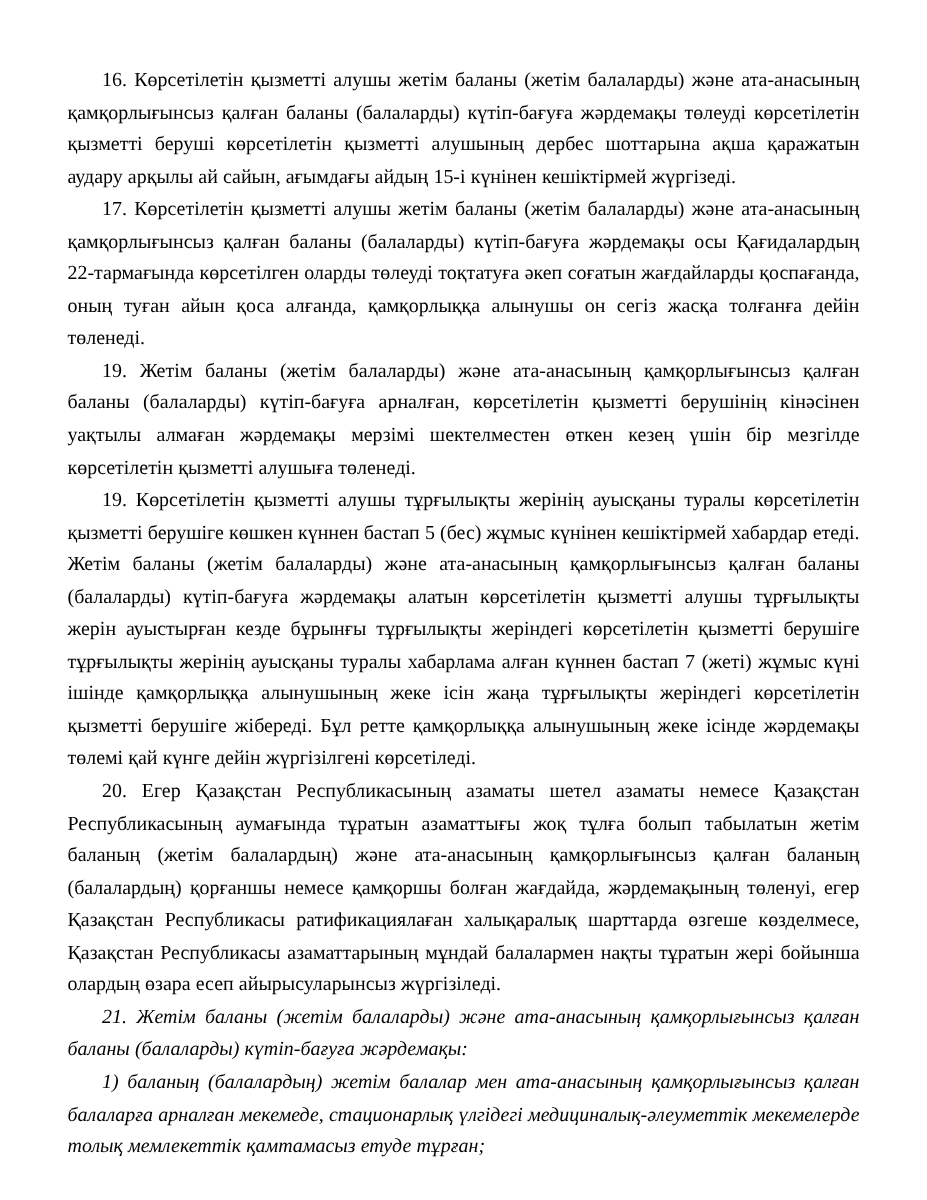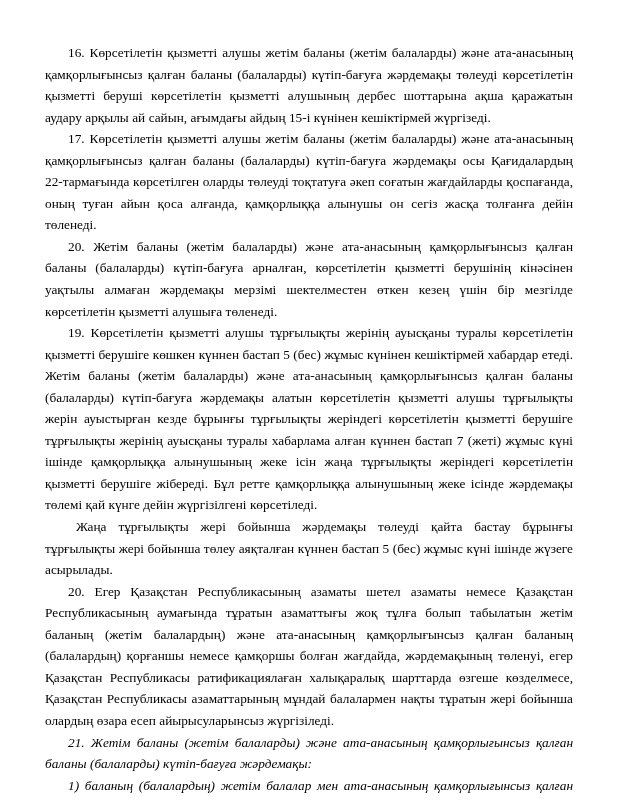--- a/index.html
+++ b/index.html
@@ -51,25 +51,24 @@
 </head>
 <body>
 
 <div id="page">
   <div id="doc-body">
 
     <p class="para">16. Көрсетілетін қызметті алушы жетім баланы (жетім балаларды) және ата-анасының қамқорлығынсыз қалған баланы (балаларды) күтіп-бағуға жәрдемақы төлеуді көрсетілетін қызметті беруші көрсетілетін қызметті алушының дербес шоттарына ақша қаражатын аудару арқылы ай сайын, ағымдағы айдың 15-і күнінен кешіктірмей жүргізеді.</p>
 
     <p class="para">17. Көрсетілетін қызметті алушы жетім баланы (жетім балаларды) және ата-анасының қамқорлығынсыз қалған баланы (балаларды) күтіп-бағуға жәрдемақы осы Қағидалардың 22-тармағында көрсетілген оларды төлеуді тоқтатуға әкеп соғатын жағдайларды қоспағанда, оның туған айын қоса алғанда, қамқорлыққа алынушы он сегіз жасқа толғанға дейін төленеді.</p>
 
-    <p class="para">20. Жетім баланы (жетім балаларды) және ата-анасының қамқорлығынсыз қалған баланы (балаларды) күтіп-бағуға арналған, көрсетілетін қызметті берушінің кінәсінен уақтылы алмаған жәрдемақы мерзімі шектелместен өткен кезең үшін бір мезгілде көрсетілетін қызметті алушыға төленеді.</p>
+    <p class="para">19. Жетім баланы (жетім балаларды) және ата-анасының қамқорлығынсыз қалған баланы (балаларды) күтіп-бағуға арналған, көрсетілетін қызметті берушінің кінәсінен уақтылы алмаған жәрдемақы мерзімі шектелместен өткен кезең үшін бір мезгілде көрсетілетін қызметті алушыға төленеді.</p>
 
     <p class="para">19. Көрсетілетін қызметті алушы тұрғылықты жерінің ауысқаны туралы көрсетілетін қызметті берушіге көшкен күннен бастап 5 (бес) жұмыс күнінен кешіктірмей хабардар етеді. Жетім баланы (жетім балаларды) және ата-анасының қамқорлығынсыз қалған баланы (балаларды) күтіп-бағуға жәрдемақы алатын көрсетілетін қызметті алушы тұрғылықты жерін ауыстырған кезде бұрынғы тұрғылықты жеріндегі көрсетілетін қызметті берушіге тұрғылықты жерінің ауысқаны туралы хабарлама алған күннен бастап 7 (жеті) жұмыс күні ішінде қамқорлыққа алынушының жеке ісін жаңа тұрғылықты жеріндегі көрсетілетін қызметті берушіге жібереді. Бұл ретте қамқорлыққа алынушының жеке ісінде жәрдемақы төлемі қай күнге дейін жүргізілгені көрсетіледі.</p>
 
-    <p class="para wide-indent">Жаңа тұрғылықты жері бойынша жәрдемақы төлеуді қайта бастау бұрынғы тұрғылықты жері бойынша төлеу аяқталған күннен бастап 5 (бес) жұмыс күні ішінде жүзеге асырылады.</p>
 
     <p class="para">20. Егер Қазақстан Республикасының азаматы шетел азаматы немесе Қазақстан Республикасының аумағында тұратын азаматтығы жоқ тұлға болып табылатын жетім баланың (жетім балалардың) және ата-анасының қамқорлығынсыз қалған баланың (балалардың) қорғаншы немесе қамқоршы болған жағдайда, жәрдемақының төленуі, егер Қазақстан Республикасы ратификациялаған халықаралық шарттарда өзгеше көзделмесе, Қазақстан Республикасы азаматтарының мұндай балалармен нақты тұратын жері бойынша олардың өзара есеп айырысуларынсыз жүргізіледі.</p>
 
     <p class="para last-left">21. Жетім баланы (жетім балаларды) және ата-анасының қамқорлығынсыз қалған баланы (балаларды) күтіп-бағуға жәрдемақы:</p>
 
     <p class="para last-left">1) баланың (балалардың) жетім балалар мен ата-анасының қамқорлығынсыз қалған балаларға арналған мекемеде, стационарлық үлгідегі медициналық-әлеуметтік мекемелерде толық мемлекеттік қамтамасыз етуде тұрған;</p>
 
   </div>
 </div>
 

